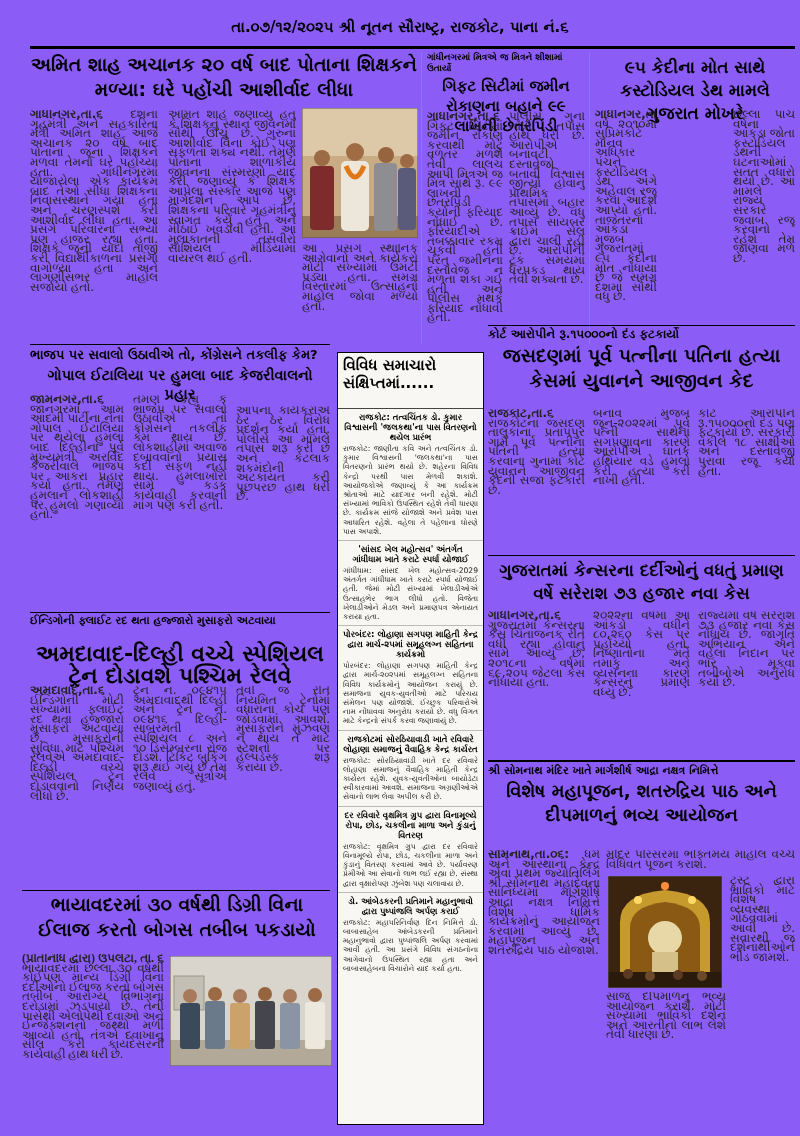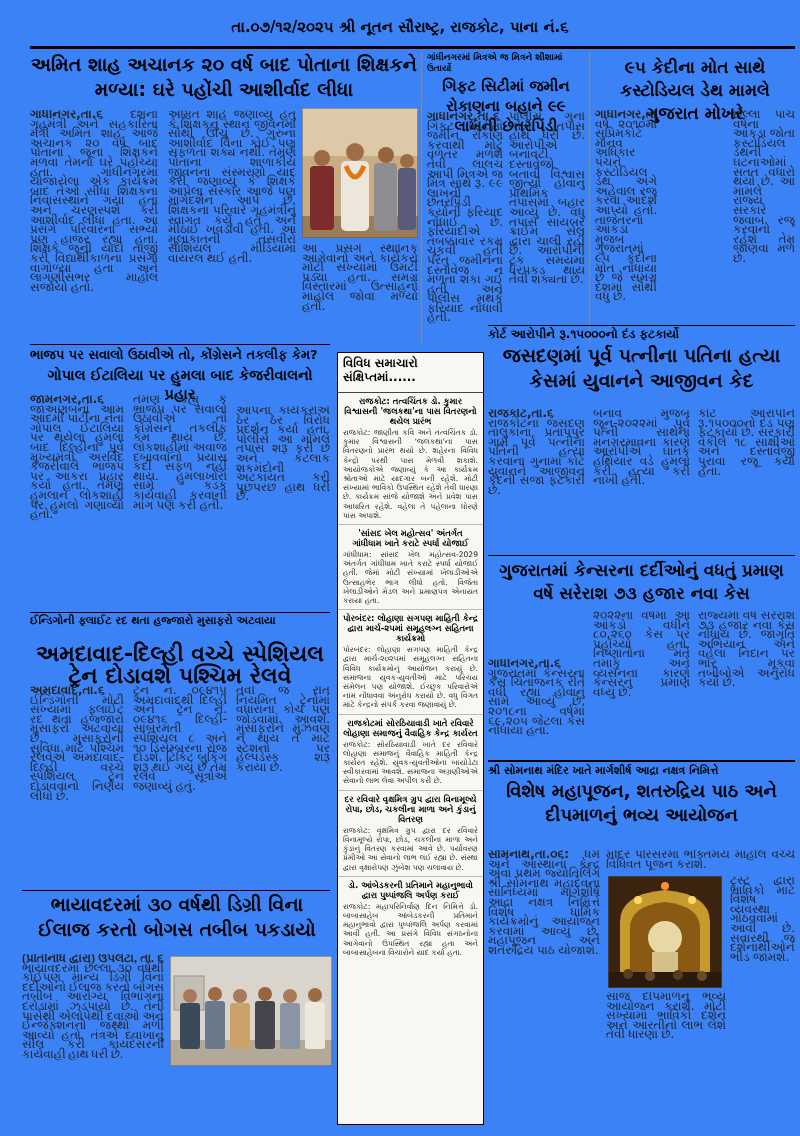--- a/index.html
+++ b/index.html
@@ -1,28 +1,28 @@
 <!DOCTYPE html>
 <html><head>
 <meta charset="utf-8">
 <style>
   html,body{margin:0;padding:0;background:#e9e7e2;}
-  .page{position:relative;width:800px;height:1136px;margin:0 auto;background:#3b82f6;
+  .page{position:relative;width:800px;height:1136px;margin:0 auto;background:#8b5cf6;
         font-family:"DejaVu Sans",sans-serif;color:#1a1a1a;overflow:hidden;}
   .abs{position:absolute;box-sizing:border-box;overflow:hidden;}
   .h{font-weight:700;text-align:center;color:#000;}
   .k{font-weight:700;color:#000;}
   .b{font-size:12px;line-height:9.6px;text-align:justify;color:#222;word-spacing:-0.5px;}
   .dl{font-weight:700;}
   .hr{background:#000;}
   .vr{background:#8a8a8a;width:1px;}
   .pagehead{position:absolute;left:0;top:18px;width:800px;text-align:center;
             font-size:15px;font-weight:700;color:#000;}
   .box{border:1.2px solid #000;background:#f8f7f3;}
-  .boxtitle{font-weight:700;font-size:12px;padding:3px 5px 8px 5px;border-bottom:1px solid #444;color:#000;}
+  .boxtitle{font-weight:700;font-size:15px;padding:3px 5px 16px 5px;border-bottom:1px solid #444;color:#000;}
   .brief{padding:3px 5px 4px 5px;border-bottom:1px solid #bbb;}
   .brief h4{margin:0 0 2px 0;font-size:8.5px;line-height:10px;color:#000;text-align:center;}
   .brief p{margin:0;font-size:7.6px;line-height:9.2px;text-align:justify;color:#222;}
   svg{display:block;}
 </style>
 </head>
 <body>
 
 <div class="page">
 
@@ -77,21 +77,21 @@
     <div class="b abs" style="left:138px;top:58px;width:62px;height:212px;">છેલ્લા પાંચ વર્ષના આંકડા જોતા કસ્ટોડિયલ ડેથની ઘટનાઓમાં સતત વધારો થયો છે. આ મામલે રાજ્ય સરકારે જવાબ રજૂ કરવાનો રહેશે તેમ જાણવા મળે છે.</div>
   </section>
 
   <div class="abs hr" style="left:30px;top:344px;width:300px;height:1px;"></div>
 
   <section class="abs" style="left:30px;top:347px;width:300px;height:264px;">
     <div class="k" style="font-size:13px;line-height:15px;">ભાજપ પર સવાલો ઉઠાવીએ તો, કોંગ્રેસને તકલીફ કેમ?</div>
     <div class="h" style="font-size:14.5px;line-height:19px;margin-top:4px;">ગોપાલ ઈટાલિયા પર હુમલા બાદ કેજરીવાલનો પ્રહાર</div>
     <div class="b abs" style="left:0;top:48px;width:94px;height:214px;">
       <span class="dl">જામનગર,તા.૬</span>
-      <span>જાઅણબનાં આમ આદમી પાર્ટીના નેતા ગોપાલ ઈટાલિયા પર થયેલા હુમલા બાદ દિલ્હીના પૂર્વ મુખ્યમંત્રી અરવિંદ કેજરીવાલે ભાજપ પર આકરા પ્રહાર કર્યા હતા. તેમણે હુમલાને લોકશાહી પર હુમલો ગણાવ્યો હતો.</span>
+      <span>જાનગરમાં આમ આદમી પાર્ટીના નેતા ગોપાલ ઈટાલિયા પર થયેલા હુમલા બાદ દિલ્હીના પૂર્વ મુખ્યમંત્રી અરવિંદ કેજરીવાલે ભાજપ પર આકરા પ્રહાર કર્યા હતા. તેમણે હુમલાને લોકશાહી પર હુમલો ગણાવ્યો હતો.</span>
     </div>
     <div class="b abs" style="left:103px;top:48px;width:94px;height:214px;">તેમણે કહ્યું કે ભાજપ પર સવાલો ઉઠાવીએ તો કોંગ્રેસને તકલીફ કેમ થાય છે. લોકશાહીમાં અવાજ દબાવવાનો પ્રયાસ કદી સફળ નહીં થાય. હુમલાખોરો સામે કડક કાર્યવાહી કરવાની માંગ પણ કરી હતી.</div>
     <div class="b abs" style="left:206px;top:59px;width:94px;height:214px;">આપના કાર્યકરોએ ઠેર ઠેર વિરોધ પ્રદર્શન કર્યા હતા. પોલીસે આ મામલે તપાસ શરૂ કરી છે અને કેટલાક શકમંદોની અટકાયત કરી પૂછપરછ હાથ ધરી છે.</div>
   </section>
 
   <div class="abs hr" style="left:30px;top:612px;width:300px;height:1px;"></div>
 
   <section class="abs" style="left:30px;top:614px;width:300px;height:274px;">
     <div class="k" style="font-size:11px;line-height:13px;">ઈન્ડિગોની ફ્લાઈટ રદ થતા હજ્જારો મુસાફરો અટવાયા</div>
     <div class="h" style="font-size:22px;line-height:22px;margin-top:16px;">અમદાવાદ-દિલ્હી વચ્ચે સ્પેશિયલ ટ્રેન દોડાવશે પશ્ચિમ રેલવે</div>
@@ -161,29 +161,29 @@
 
   <div class="abs hr" style="left:488px;top:325px;width:307px;height:1px;"></div>
 
   <section class="abs" style="left:488px;top:327px;width:307px;height:226px;">
     <div class="k" style="font-size:12px;line-height:14px;">કોર્ટ આરોપીને રૂ.૧૫૦૦૦નો દંડ ફટકાર્યો</div>
     <div class="h" style="font-size:19px;line-height:25px;margin-top:2px;">જસદણમાં પૂર્વ પત્નીના પતિના હત્યા કેસમાં યુવાનને આજીવન કેદ</div>
     <div class="b abs" style="left:0;top:82px;width:97px;height:142px;">
       <span class="dl">રાજકોટ,તા.૬</span>
       <span>રાજકોટના જસદણ તાલુકાના પ્રતાપપુર ગામે પૂર્વ પત્નીના પતિની હત્યા કરવાના ગુનામાં કોર્ટે યુવાનને આજીવન કેદની સજા ફટકારી છે.</span>
     </div>
-    <div class="b abs" style="left:105px;top:82px;width:97px;height:142px;">બનાવ મુજબ જૂન-૨૦૨૨માં પૂર્વ પત્ની સાથેના મનગરમાવના કારણે આરોપીએ ઘાતક હથિયાર વડે હુમલો કરી હત્યા કરી નાખી હતી.</div>
+    <div class="b abs" style="left:105px;top:82px;width:97px;height:142px;">બનાવ મુજબ જૂન-૨૦૨૨માં પૂર્વ પત્ની સાથેના સગપણાવના કારણે આરોપીએ ઘાતક હથિયાર વડે હુમલો કરી હત્યા કરી નાખી હતી.</div>
     <div class="b abs" style="left:210px;top:82px;width:97px;height:142px;">કોર્ટે આરોપીને રૂ.૧૫૦૦૦નો દંડ પણ ફટકાર્યો છે. સરકારી વકીલે ૧૮ સાક્ષીઓ અને દસ્તાવેજી પુરાવા રજૂ કર્યા હતા.</div>
   </section>
 
   <div class="abs hr" style="left:488px;top:555px;width:307px;height:1px;"></div>
 
   <section class="abs" style="left:488px;top:557px;width:307px;height:201px;">
     <div class="h" style="font-size:17px;line-height:23px;margin-top:2px;">ગુજરાતમાં કેન્સરના દર્દીઓનું વધતું પ્રમાણ વર્ષે સરેરાશ ૭૩ હજાર નવા કેસ</div>
-    <div class="b abs" style="left:0;top:54px;width:97px;height:145px;margin-top:48px;">
+    <div class="b abs" style="left:0;top:54px;width:97px;height:145px;">
       <span class="dl">ગાંધીનગર,તા.૬</span>
       <span>ગુજરાતમાં કેન્સરના કેસ ચિંતાજનક રીતે વધી રહ્યા હોવાનું સામે આવ્યું છે. ૨૦૧૮ના વર્ષમાં ૬૯,૨૦૫ જેટલા કેસ નોંધાયા હતા.</span>
     </div>
     <div class="b abs" style="left:105px;top:54px;width:97px;height:145px;">૨૦૨૨ના વર્ષમાં આ આંકડો વધીને ૮૦,૨૬૦ કેસ પર પહોંચ્યો હતો. નિષ્ણાતોના મતે તમાકુ અને વ્યસનના કારણે કેન્સરનું પ્રમાણ વધ્યું છે.</div>
     <div class="b abs" style="left:210px;top:54px;width:97px;height:145px;">રાજ્યમાં વર્ષે સરેરાશ ૭૩ હજાર નવા કેસ નોંધાય છે. જાગૃતિ અભિયાન અને વહેલા નિદાન પર ભાર મૂકવા તબીબોએ અનુરોધ કર્યો છે.</div>
   </section>
 
   <div class="abs hr" style="left:488px;top:760px;width:307px;height:2px;"></div>
 
   <section class="abs" style="left:488px;top:764px;width:307px;height:361px;">

